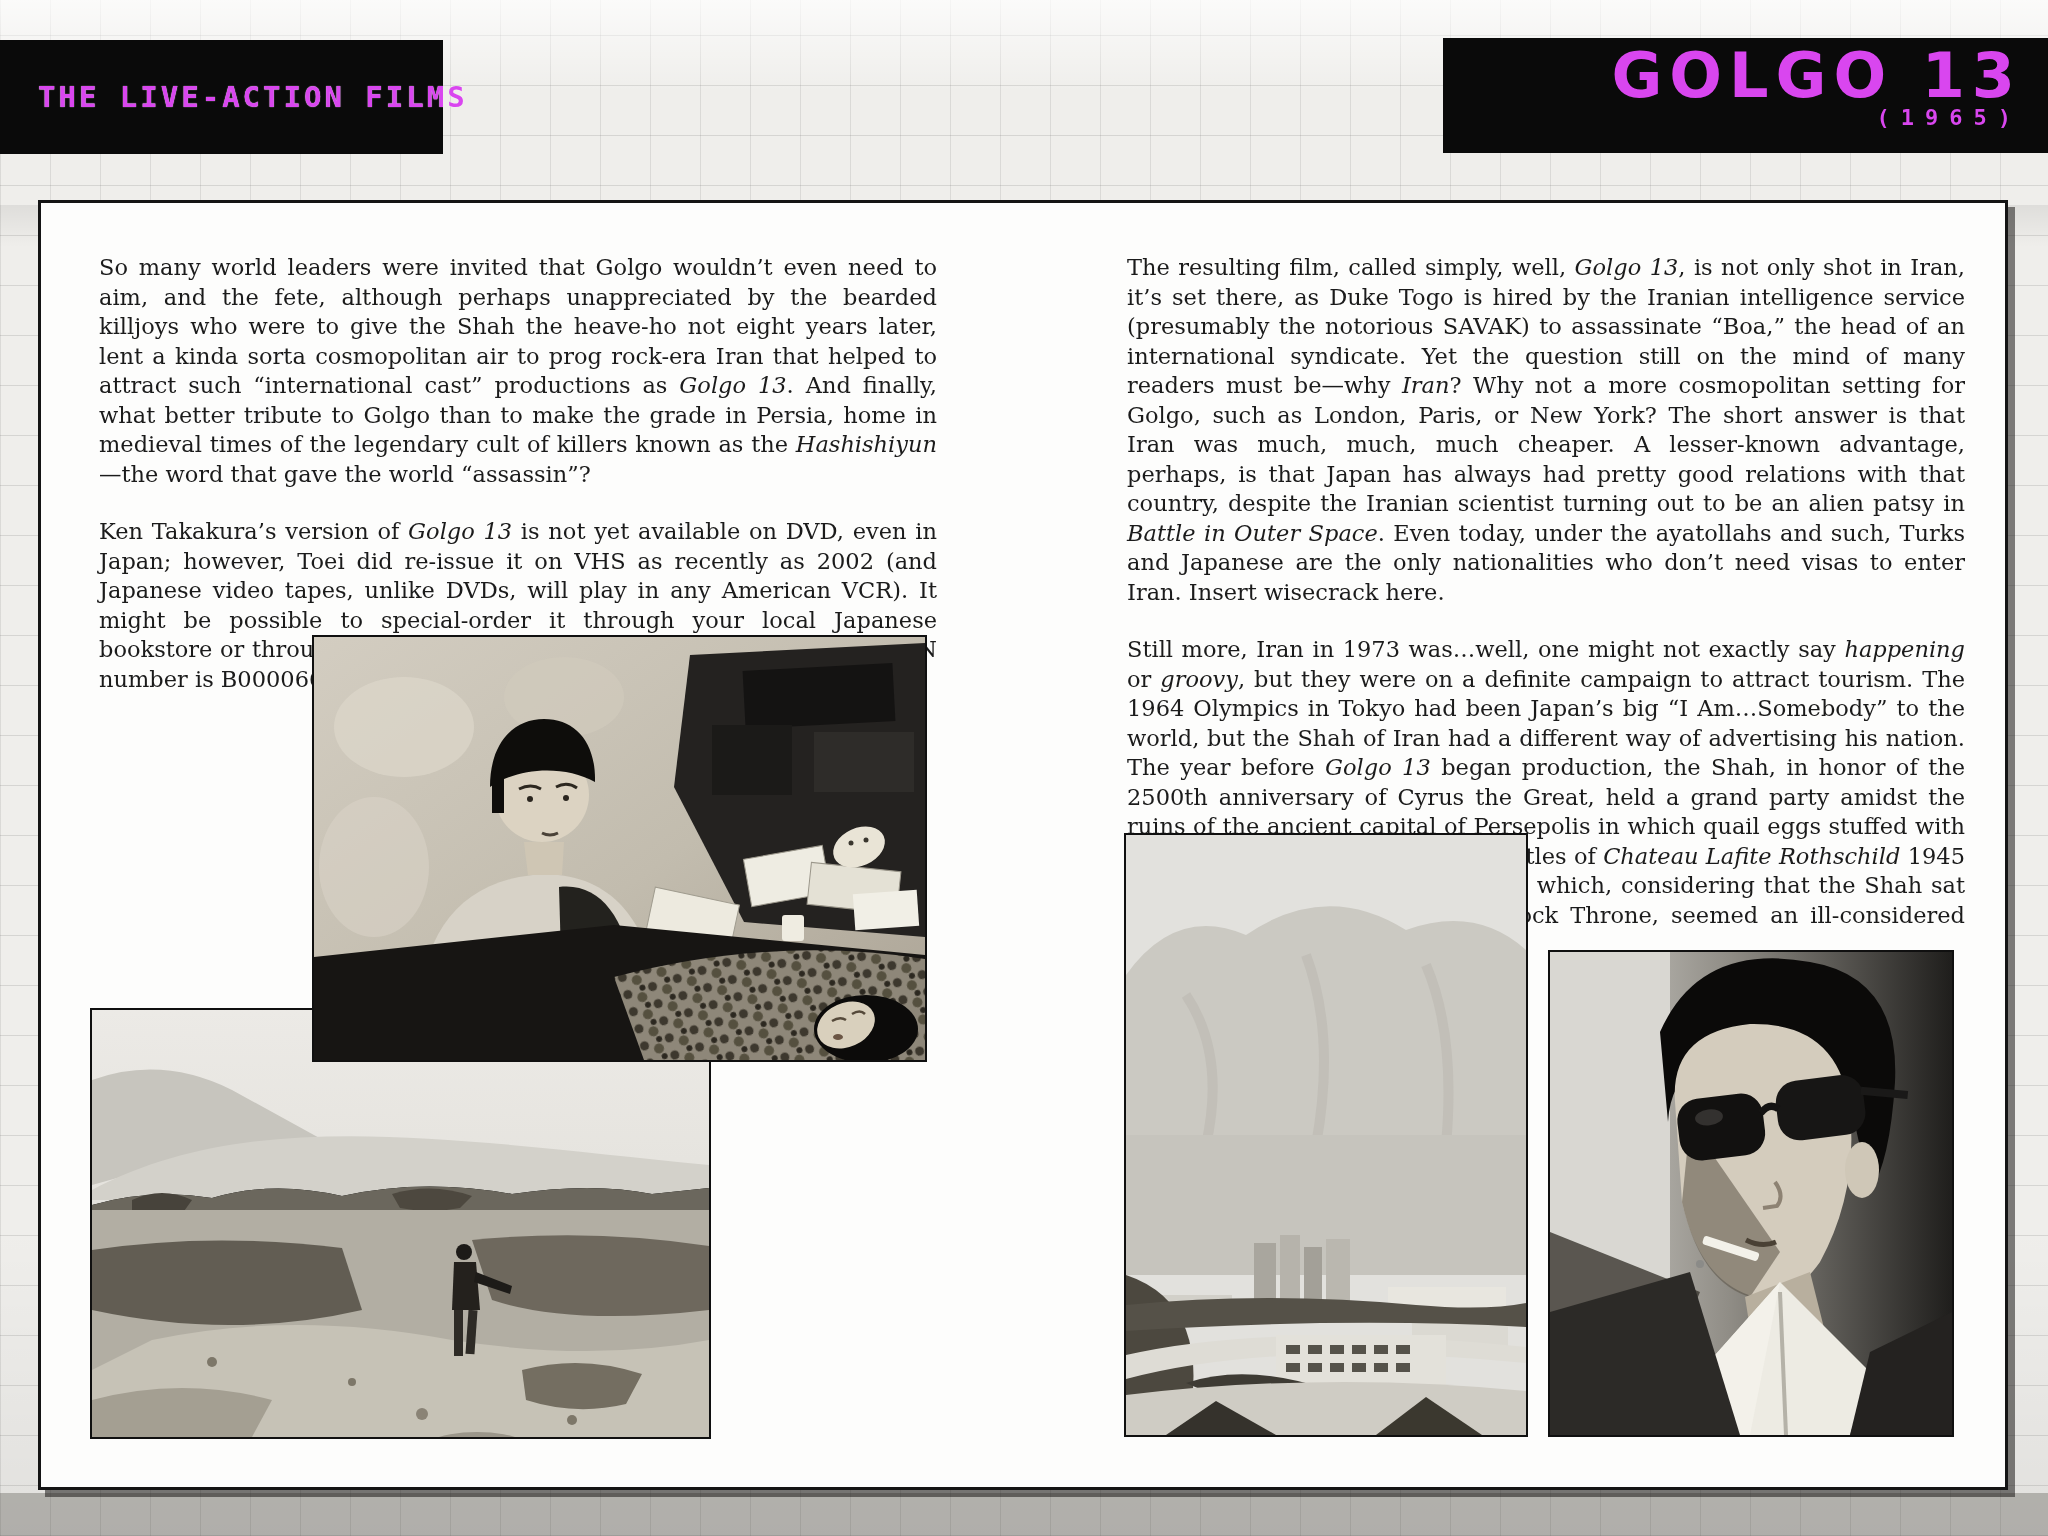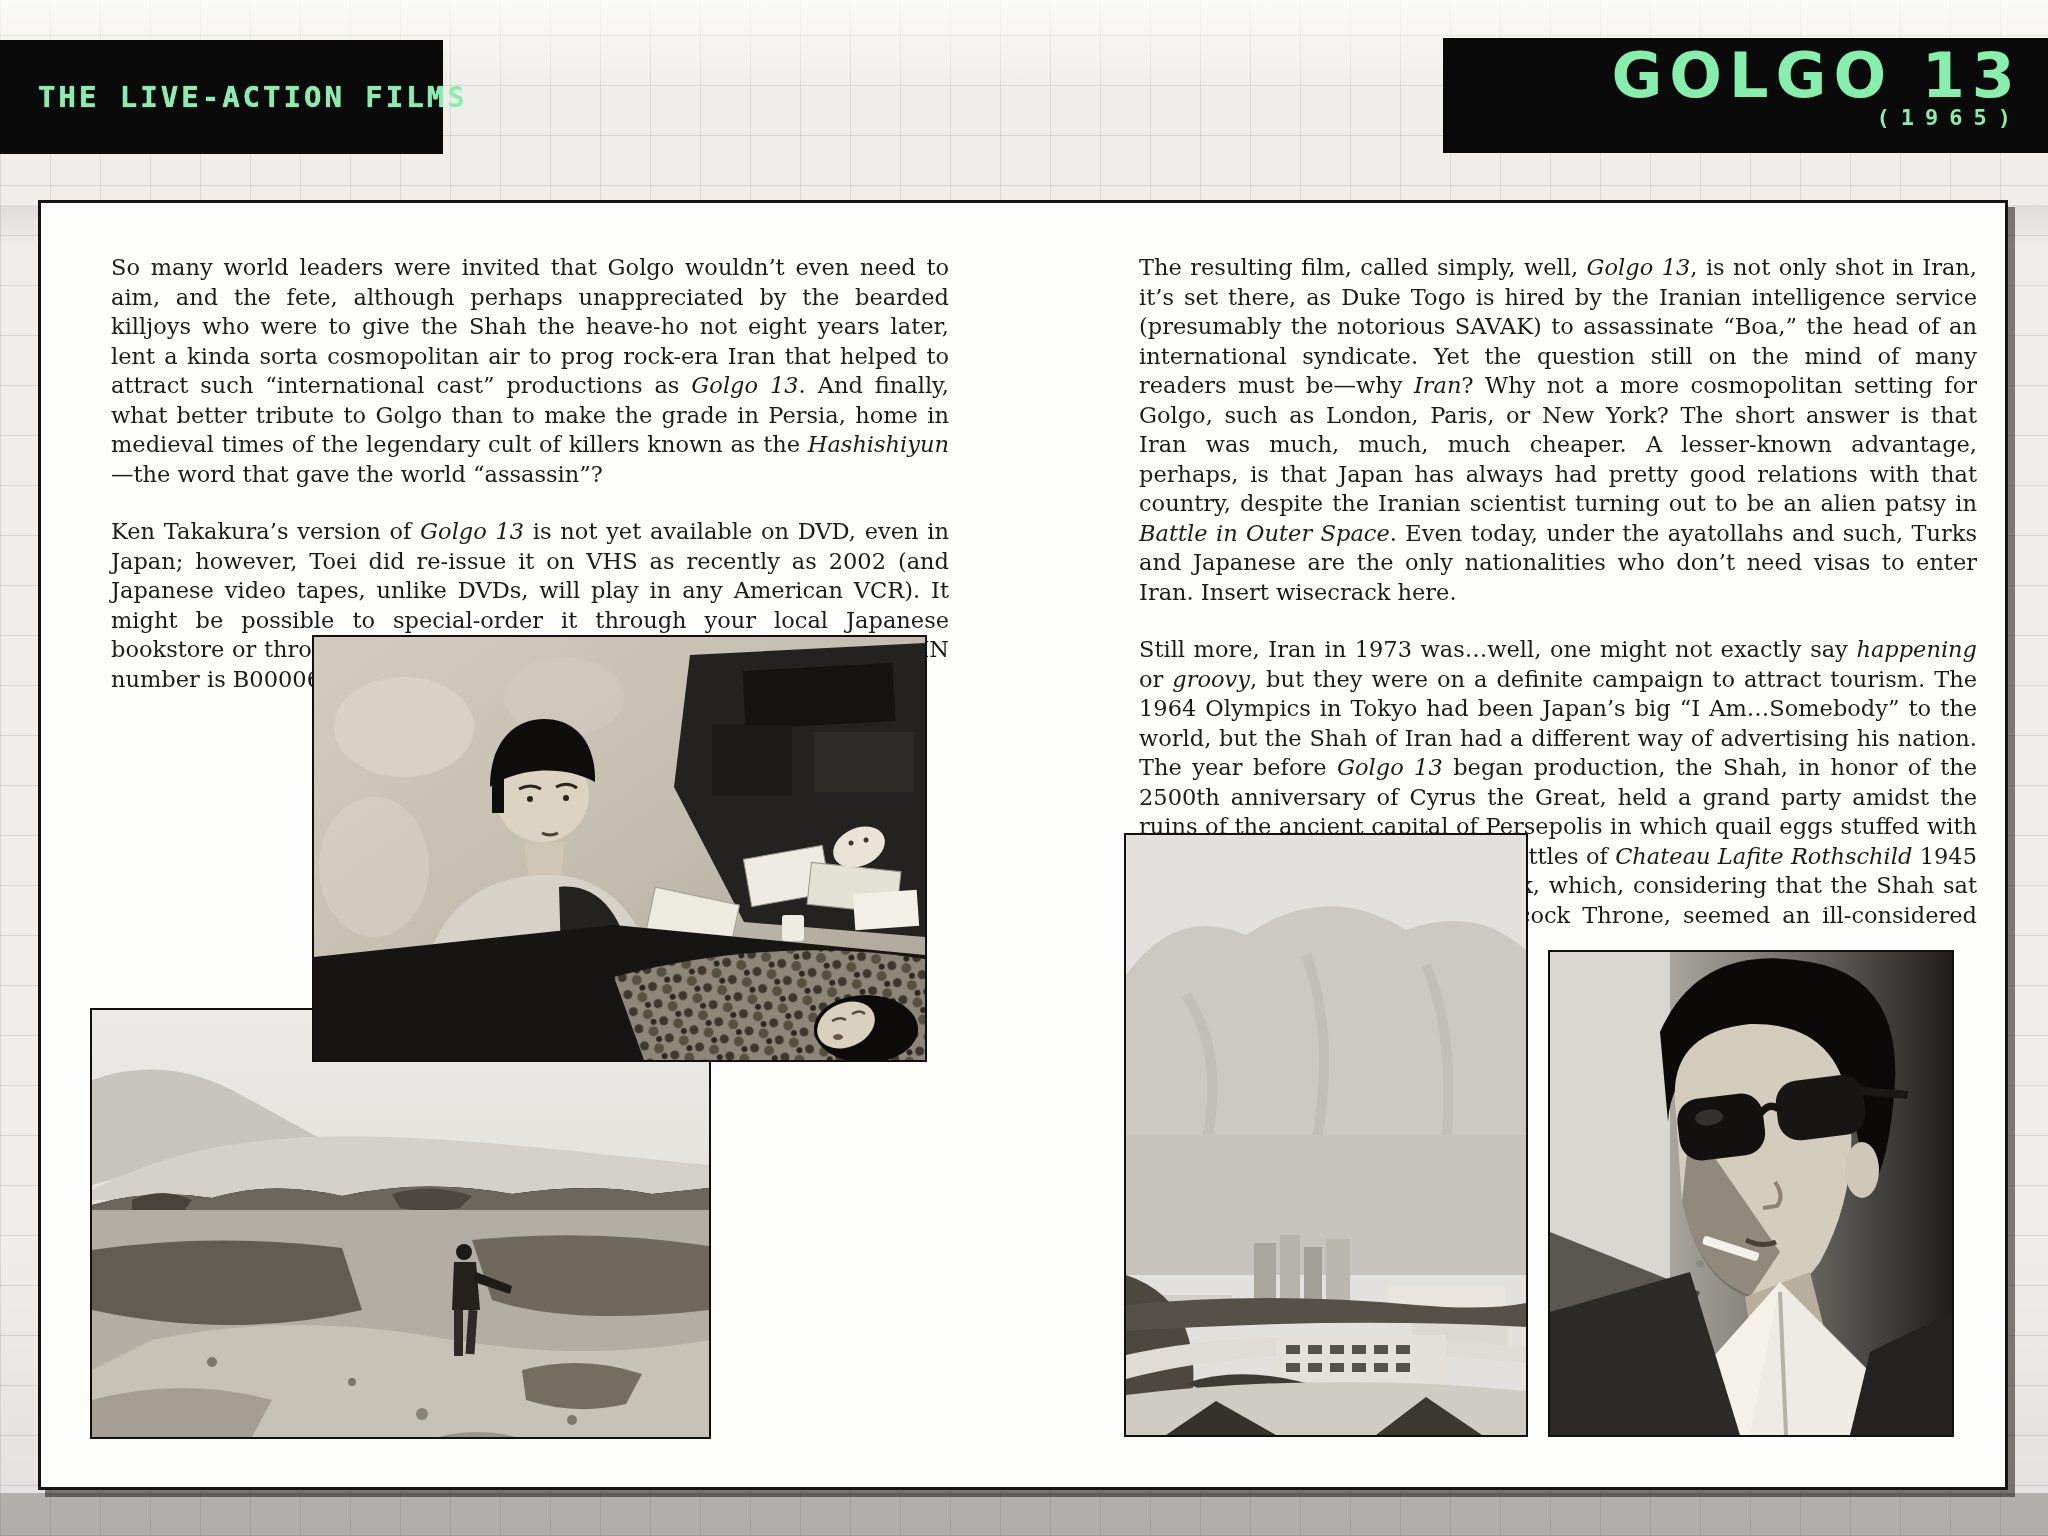--- a/index.html
+++ b/index.html
@@ -9,21 +9,21 @@
     background-image:
       linear-gradient(180deg, rgba(255,255,255,.75) 0%, rgba(255,255,255,0) 6%, rgba(0,0,0,0) 80%, rgba(0,0,0,.06) 100%),
       repeating-linear-gradient(0deg, rgba(80,80,80,.16) 0 1px, transparent 1px 50px),
       repeating-linear-gradient(90deg, rgba(80,80,80,.13) 0 1px, transparent 1px 50px);
     font-family:"DejaVu Serif", serif;
   }
   .smudge{position:absolute;left:0;top:205px;width:100%;height:42px;
     background:linear-gradient(180deg, rgba(0,0,0,.07), rgba(0,0,0,0));pointer-events:none;}
   .floor{position:absolute;left:0;top:1493px;width:100%;height:43px;background:rgba(62,59,54,.30);}
   
-  .bar{position:absolute;background:#0a0a0a;color:#86efac;}
+  .bar{position:absolute;background:#0a0a0a;color:#d946ef;}
   .bar-left{left:0;top:40px;width:443px;height:114px;display:flex;align-items:center;}
   .bar-left .label{
     padding-left:38px;font-family:"DejaVu Sans Mono", monospace;font-weight:bold;
     font-size:29px;letter-spacing:3px;white-space:nowrap;
     text-shadow:0 0 1px #fff;
   }
   .bar-right{left:1443px;top:38px;width:605px;height:115px;text-align:right;box-sizing:border-box;padding:4px 26px 0 0;}
   .bar-right .title{
     display:block;font-family:"DejaVu Sans", sans-serif;font-weight:bold;
     font-size:62px;line-height:68px;letter-spacing:7px;white-space:nowrap;
@@ -34,21 +34,21 @@
   }
   
   .page{
     position:absolute;left:38px;top:200px;width:1970px;height:1290px;box-sizing:border-box;
     background:#fdfdfc;border:3px solid #141414;
     box-shadow:7px 7px 0 rgba(28,26,24,.55);
   }
   .col{
     position:absolute;top:50px;width:838px;
     font-size:22.5px;line-height:29.5px;text-align:justify;color:#1b1b1b;
-    hyphens:auto;margin-left:12px;-webkit-hyphens:auto;
+    hyphens:auto;-webkit-hyphens:auto;
   }
   .col-left{left:58px;}
   .col-right{left:1086px;}
   .col p{margin:0 0 28px 0;}
   .it{font-style:italic;}
   
   .photo{position:absolute;box-sizing:border-box;border:2px solid #101010;background:#d8d5ce;}
   .photo svg{display:block;width:100%;height:100%;}
   .photo-desk   {left:271px; top:432px; width:615px; height:427px; z-index:3;}
   .photo-desert {left:49px;  top:805px; width:621px; height:431px; z-index:2;}

